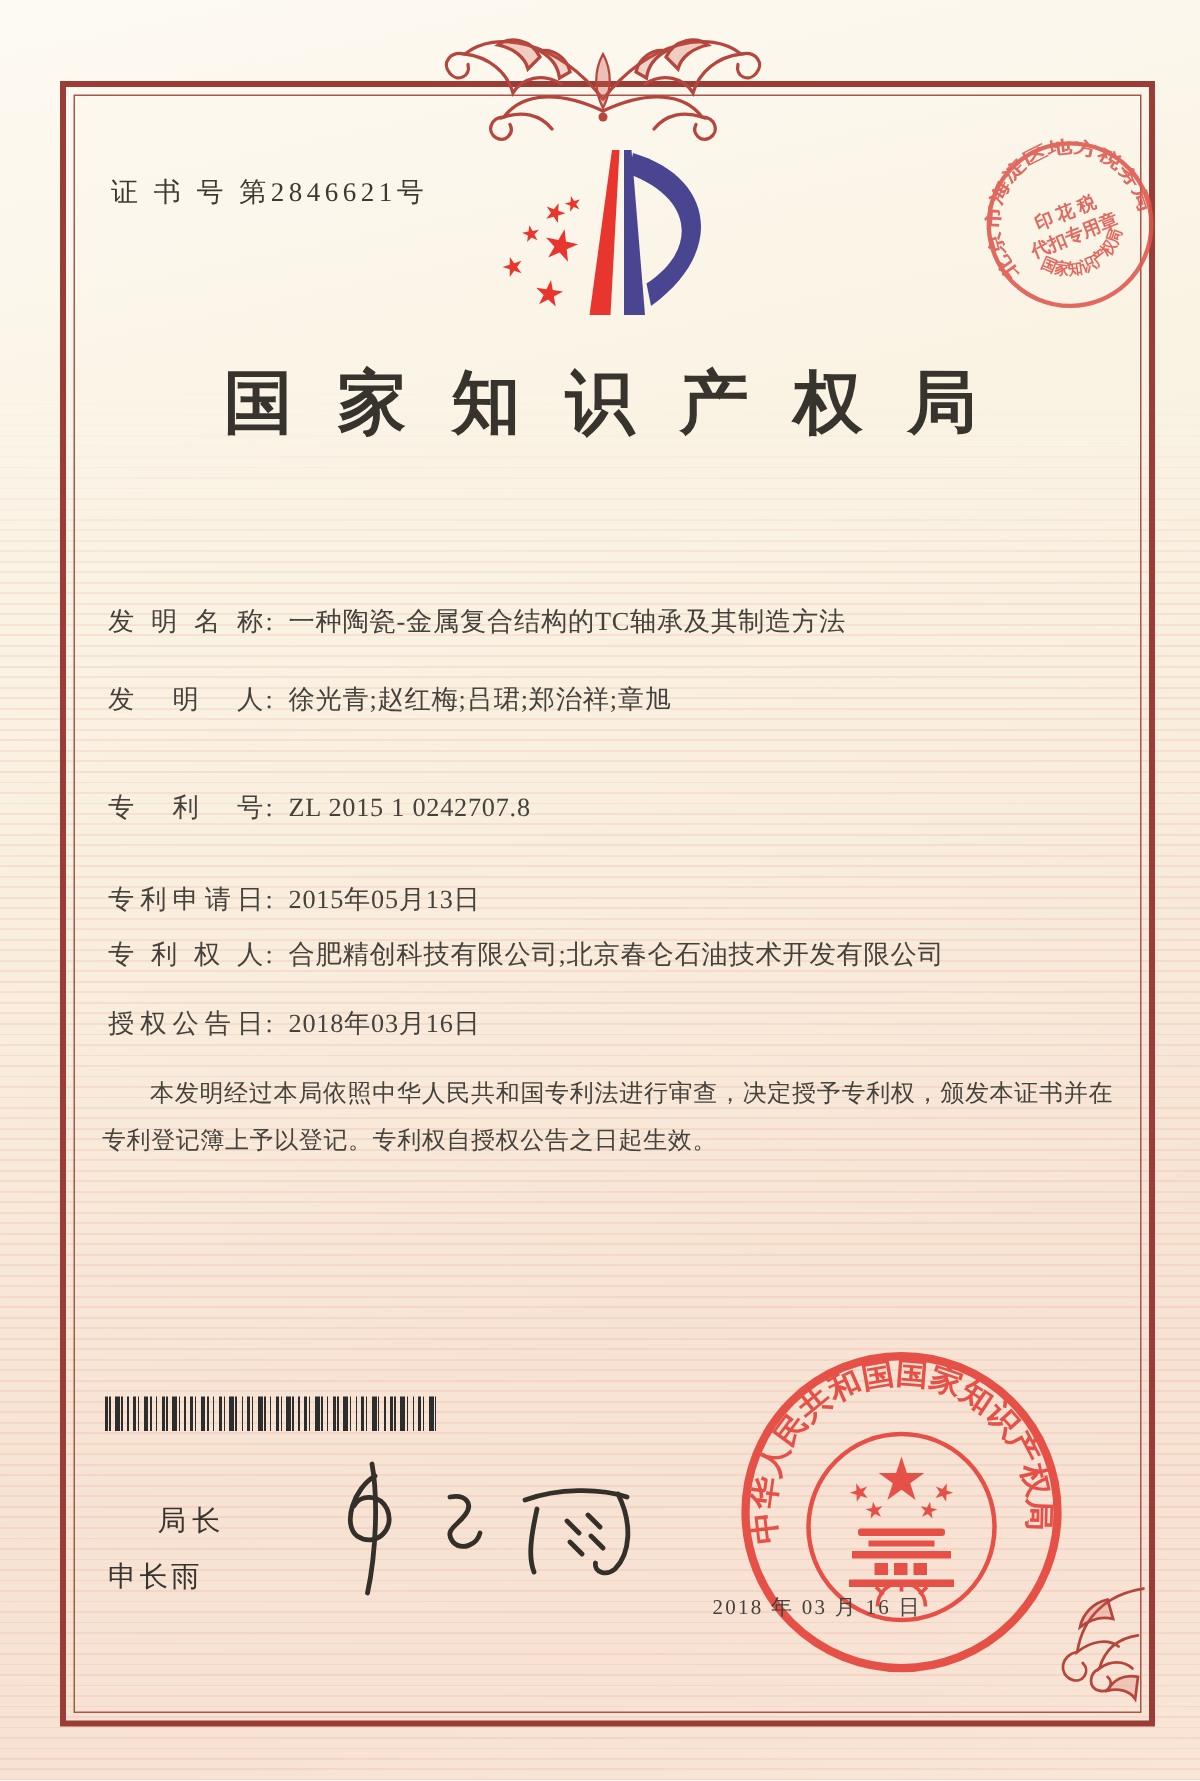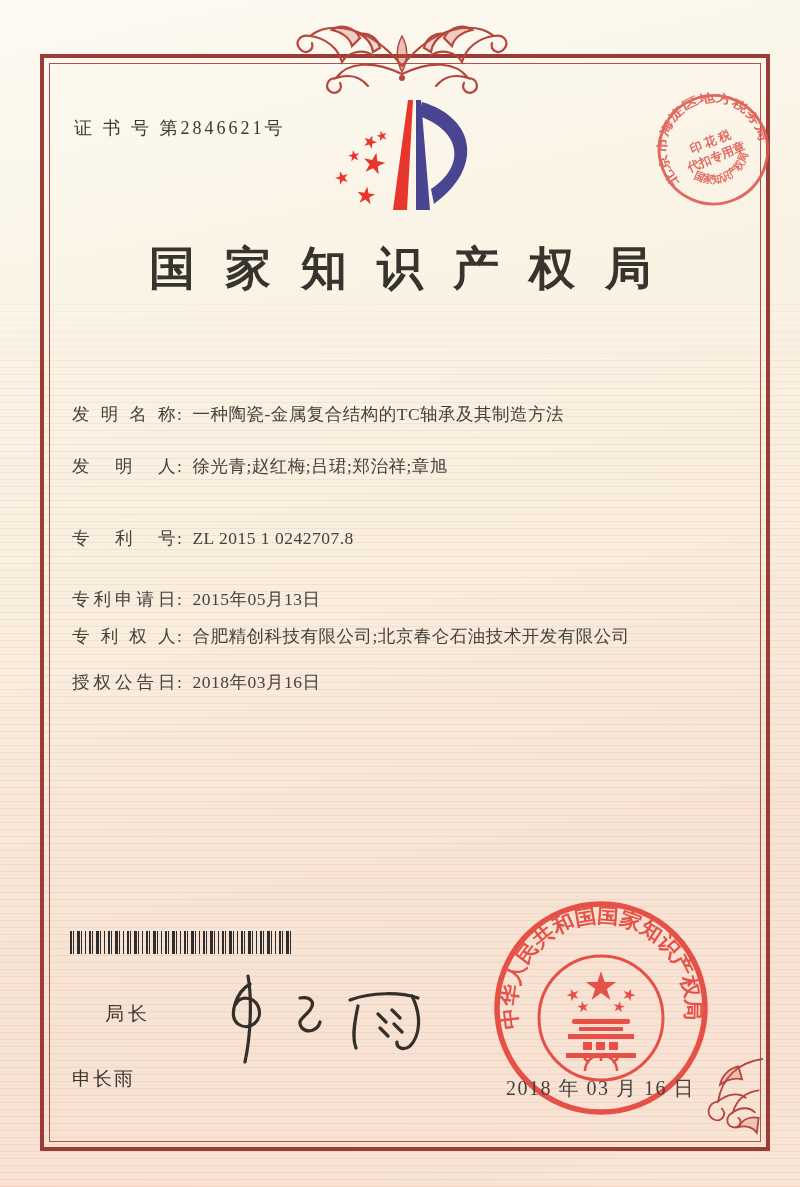--- a/index.html
+++ b/index.html
@@ -26,24 +26,24 @@
   .f-label{display:inline-block;width:104px;text-align:justify;text-align-last:justify;}
   .f-colon{display:inline-block;margin-left:1px;}
   .f-value{margin-left:10px;}
   .r1{top:366px}.r2{top:418px}.r3{top:490px}.r4{top:551px}.r5{top:588px}.r6{top:634px}
   .paras{position:absolute;left:68px;top:714px;width:674px;font-size:16px;
         line-height:1.95;color:#46423c;letter-spacing:.4px;text-align:justify;}
   .paras p{margin:0;text-indent:2em;}
   .barcode{position:absolute;left:70px;top:931px;width:222px;height:23px;
         background:repeating-linear-gradient(90deg,#2d2d2d 0 2px,transparent 2px 3px,#2d2d2d 3px 4px,transparent 4px 7px,#2d2d2d 7px 10px,transparent 10px 11px,#2d2d2d 11px 12px,transparent 12px 15px,#2d2d2d 15px 16px,transparent 16px 19px);}
   .director-title{position:absolute;left:72px;top:1001px;font-size:19px;letter-spacing:4px;color:#38342e;margin-left:33px;}
-  .director-name{position:absolute;left:72px;top:1038px;font-size:19px;letter-spacing:2px;color:#38342e;margin-top:28px;}
+  .director-name{position:absolute;left:72px;top:1038px;font-size:19px;letter-spacing:2px;color:#38342e;}
   .signature{position:absolute;left:192px;top:972px;width:250px;height:95px;}
   .seal-bottom{position:absolute;left:488px;top:895px;width:226px;height:226px;opacity:.93;z-index:5;}
-  .issue-date{position:absolute;left:506px;top:1063px;font-size:20px;letter-spacing:1.5px;color:#45423d;z-index:6;margin-top:12px;}
+  .issue-date{position:absolute;left:475px;top:1063px;font-size:14px;letter-spacing:1.5px;color:#45423d;z-index:6;}
   .seal-top{position:absolute;left:644px;top:80px;width:140px;height:140px;
         transform:rotate(-22deg);opacity:.88;}
   .seal-text{font-weight:bold;fill:#e5463d;}
   .tax-text{font-weight:bold;fill:#dd564e;}
 </style>
 </head>
 <body>
 
 <div class="page">
 
@@ -114,20 +114,21 @@
     </div>
     <div class="field-row r5">
       <span class="f-label">专利权人</span><span class="f-colon">:</span><span class="f-value">合肥精创科技有限公司;北京春仑石油技术开发有限公司</span>
     </div>
     <div class="field-row r6">
       <span class="f-label">授权公告日</span><span class="f-colon">:</span><span class="f-value">2018年03月16日</span>
     </div>
   </div>
 
   <div class="paras">
+    <p>本发明经过本局依照中华人民共和国专利法进行审查，决定授予专利权，颁发本证书并在专利登记簿上予以登记。专利权自授权公告之日起生效。</p>
   </div>
 
   <div class="barcode"></div>
 
   <div class="director-title">局长</div>
   <div class="director-name">申长雨</div>
 
   <svg class="signature" viewBox="0 0 250 95">
     <g fill="none" stroke="#332f29" stroke-width="3.2" stroke-linecap="round">
       <path d="M58,12 C44,20 36,44 46,52 C58,60 72,48 66,34 C61,24 48,24 44,32"></path>

